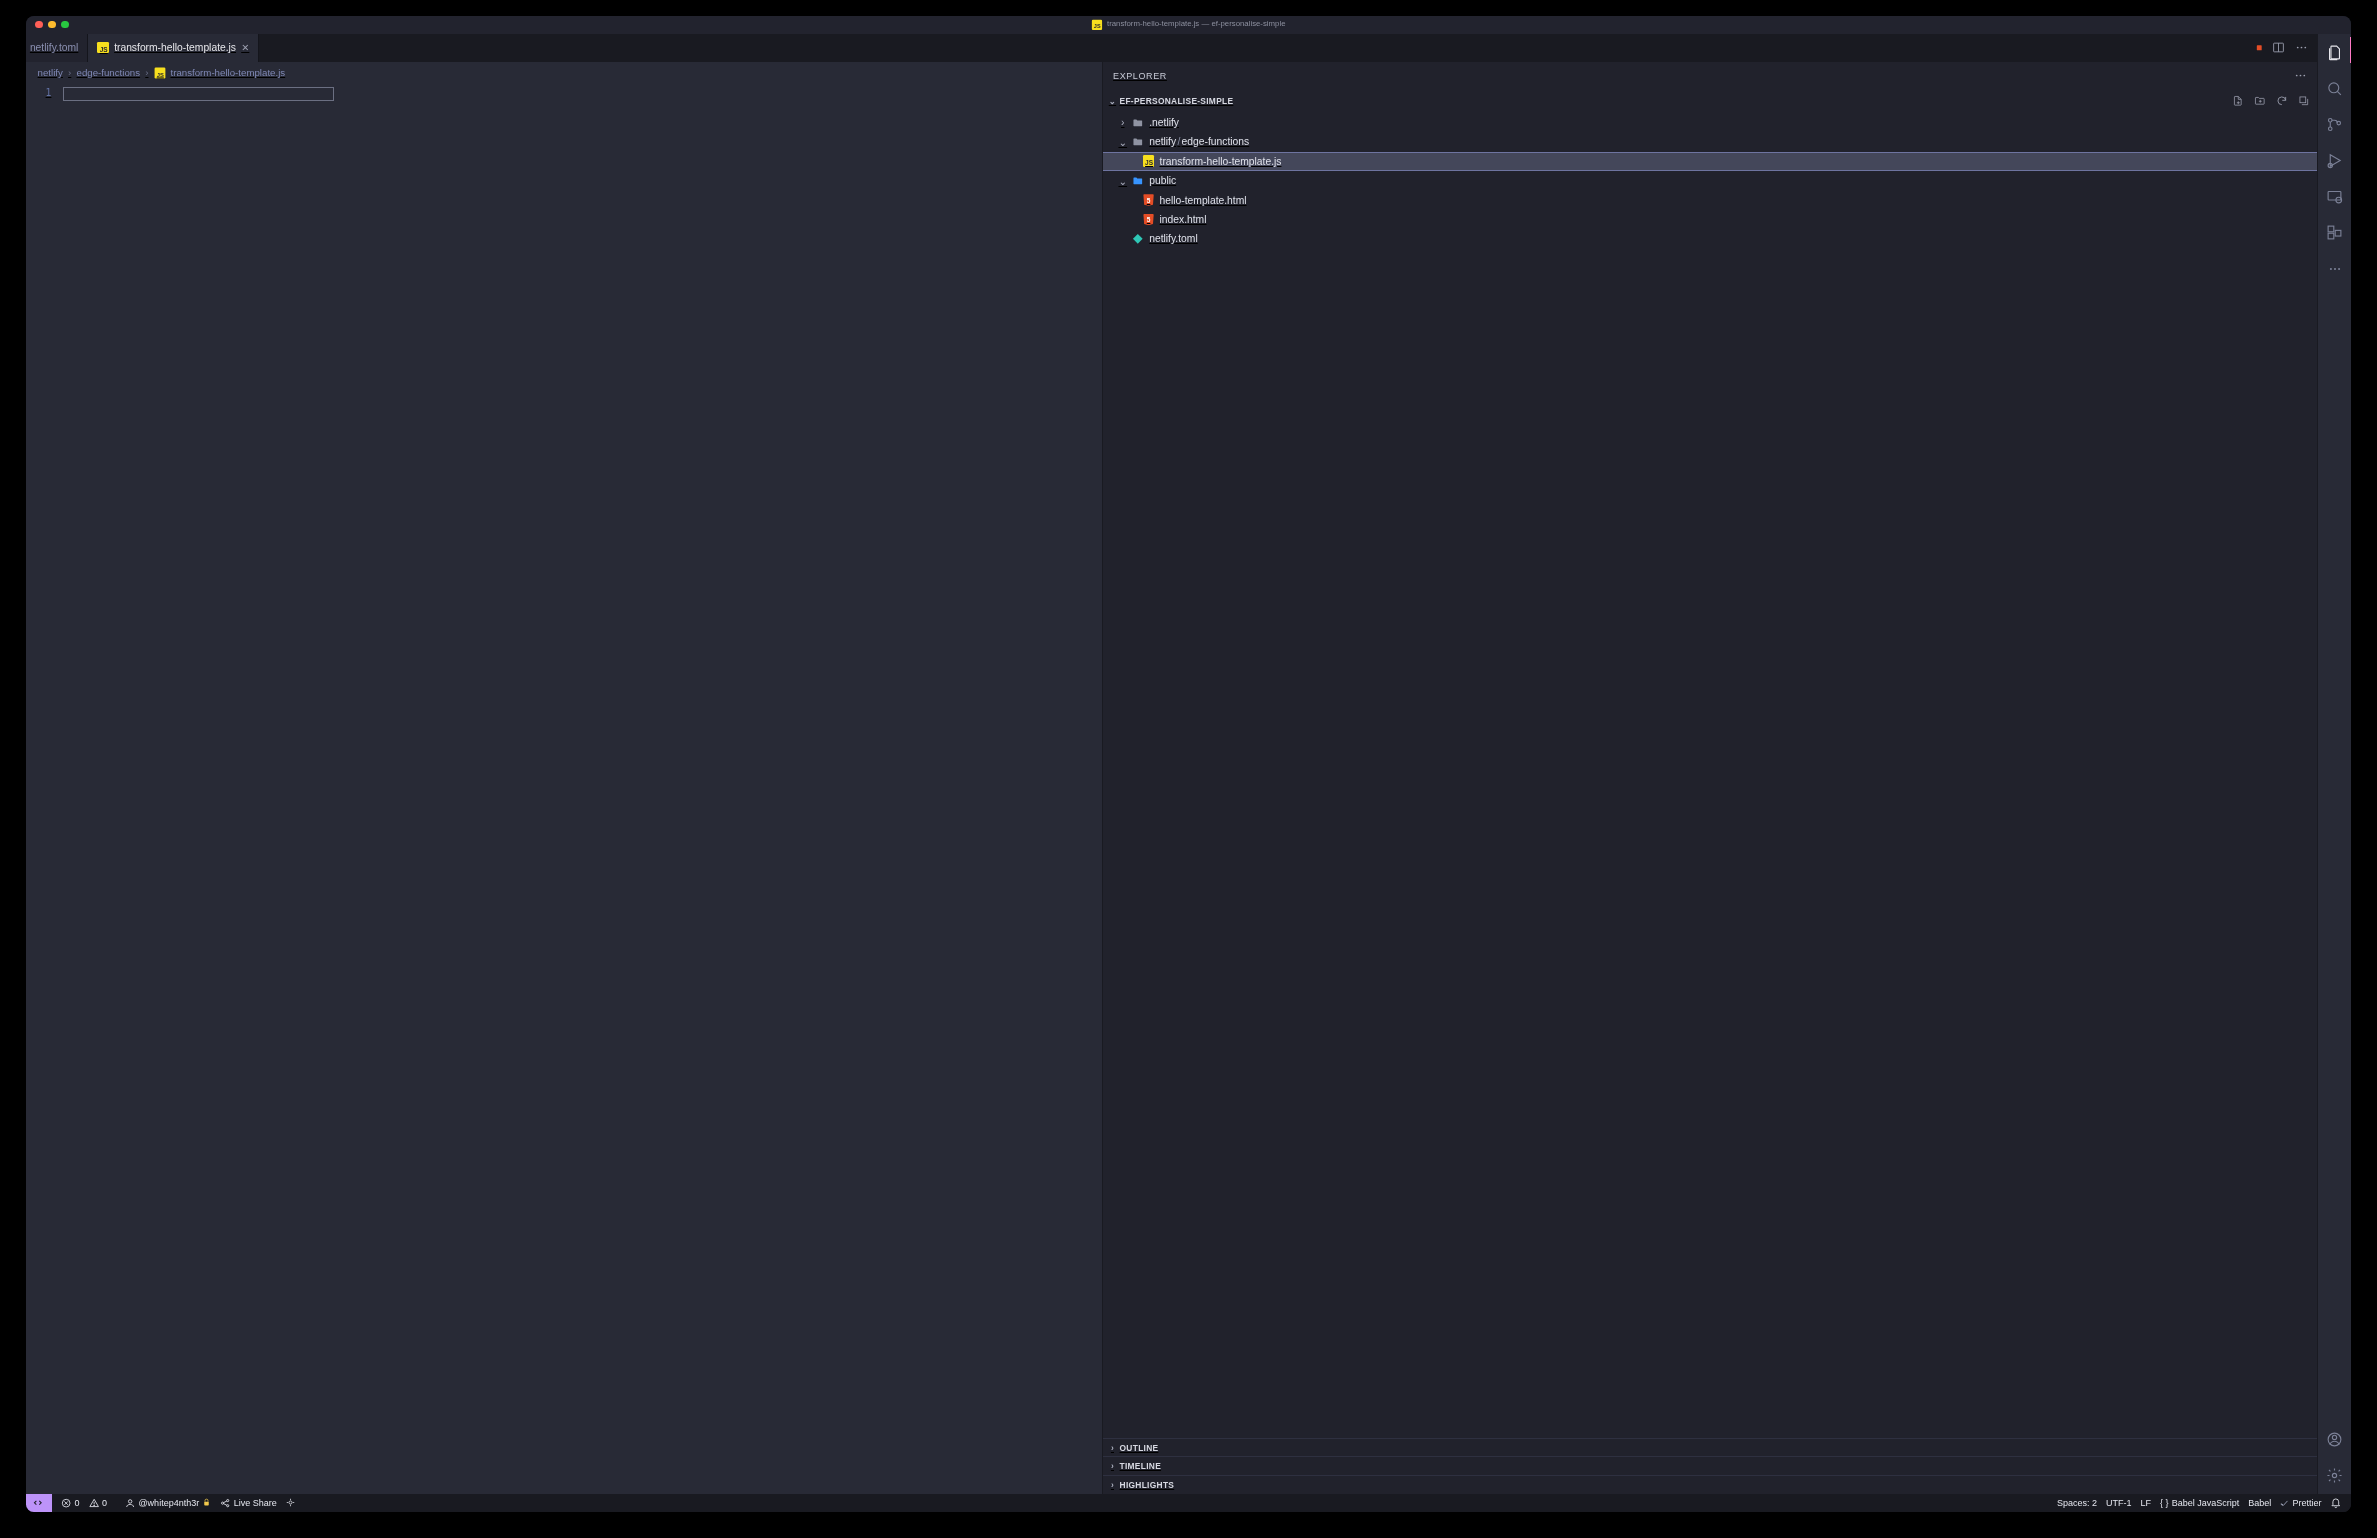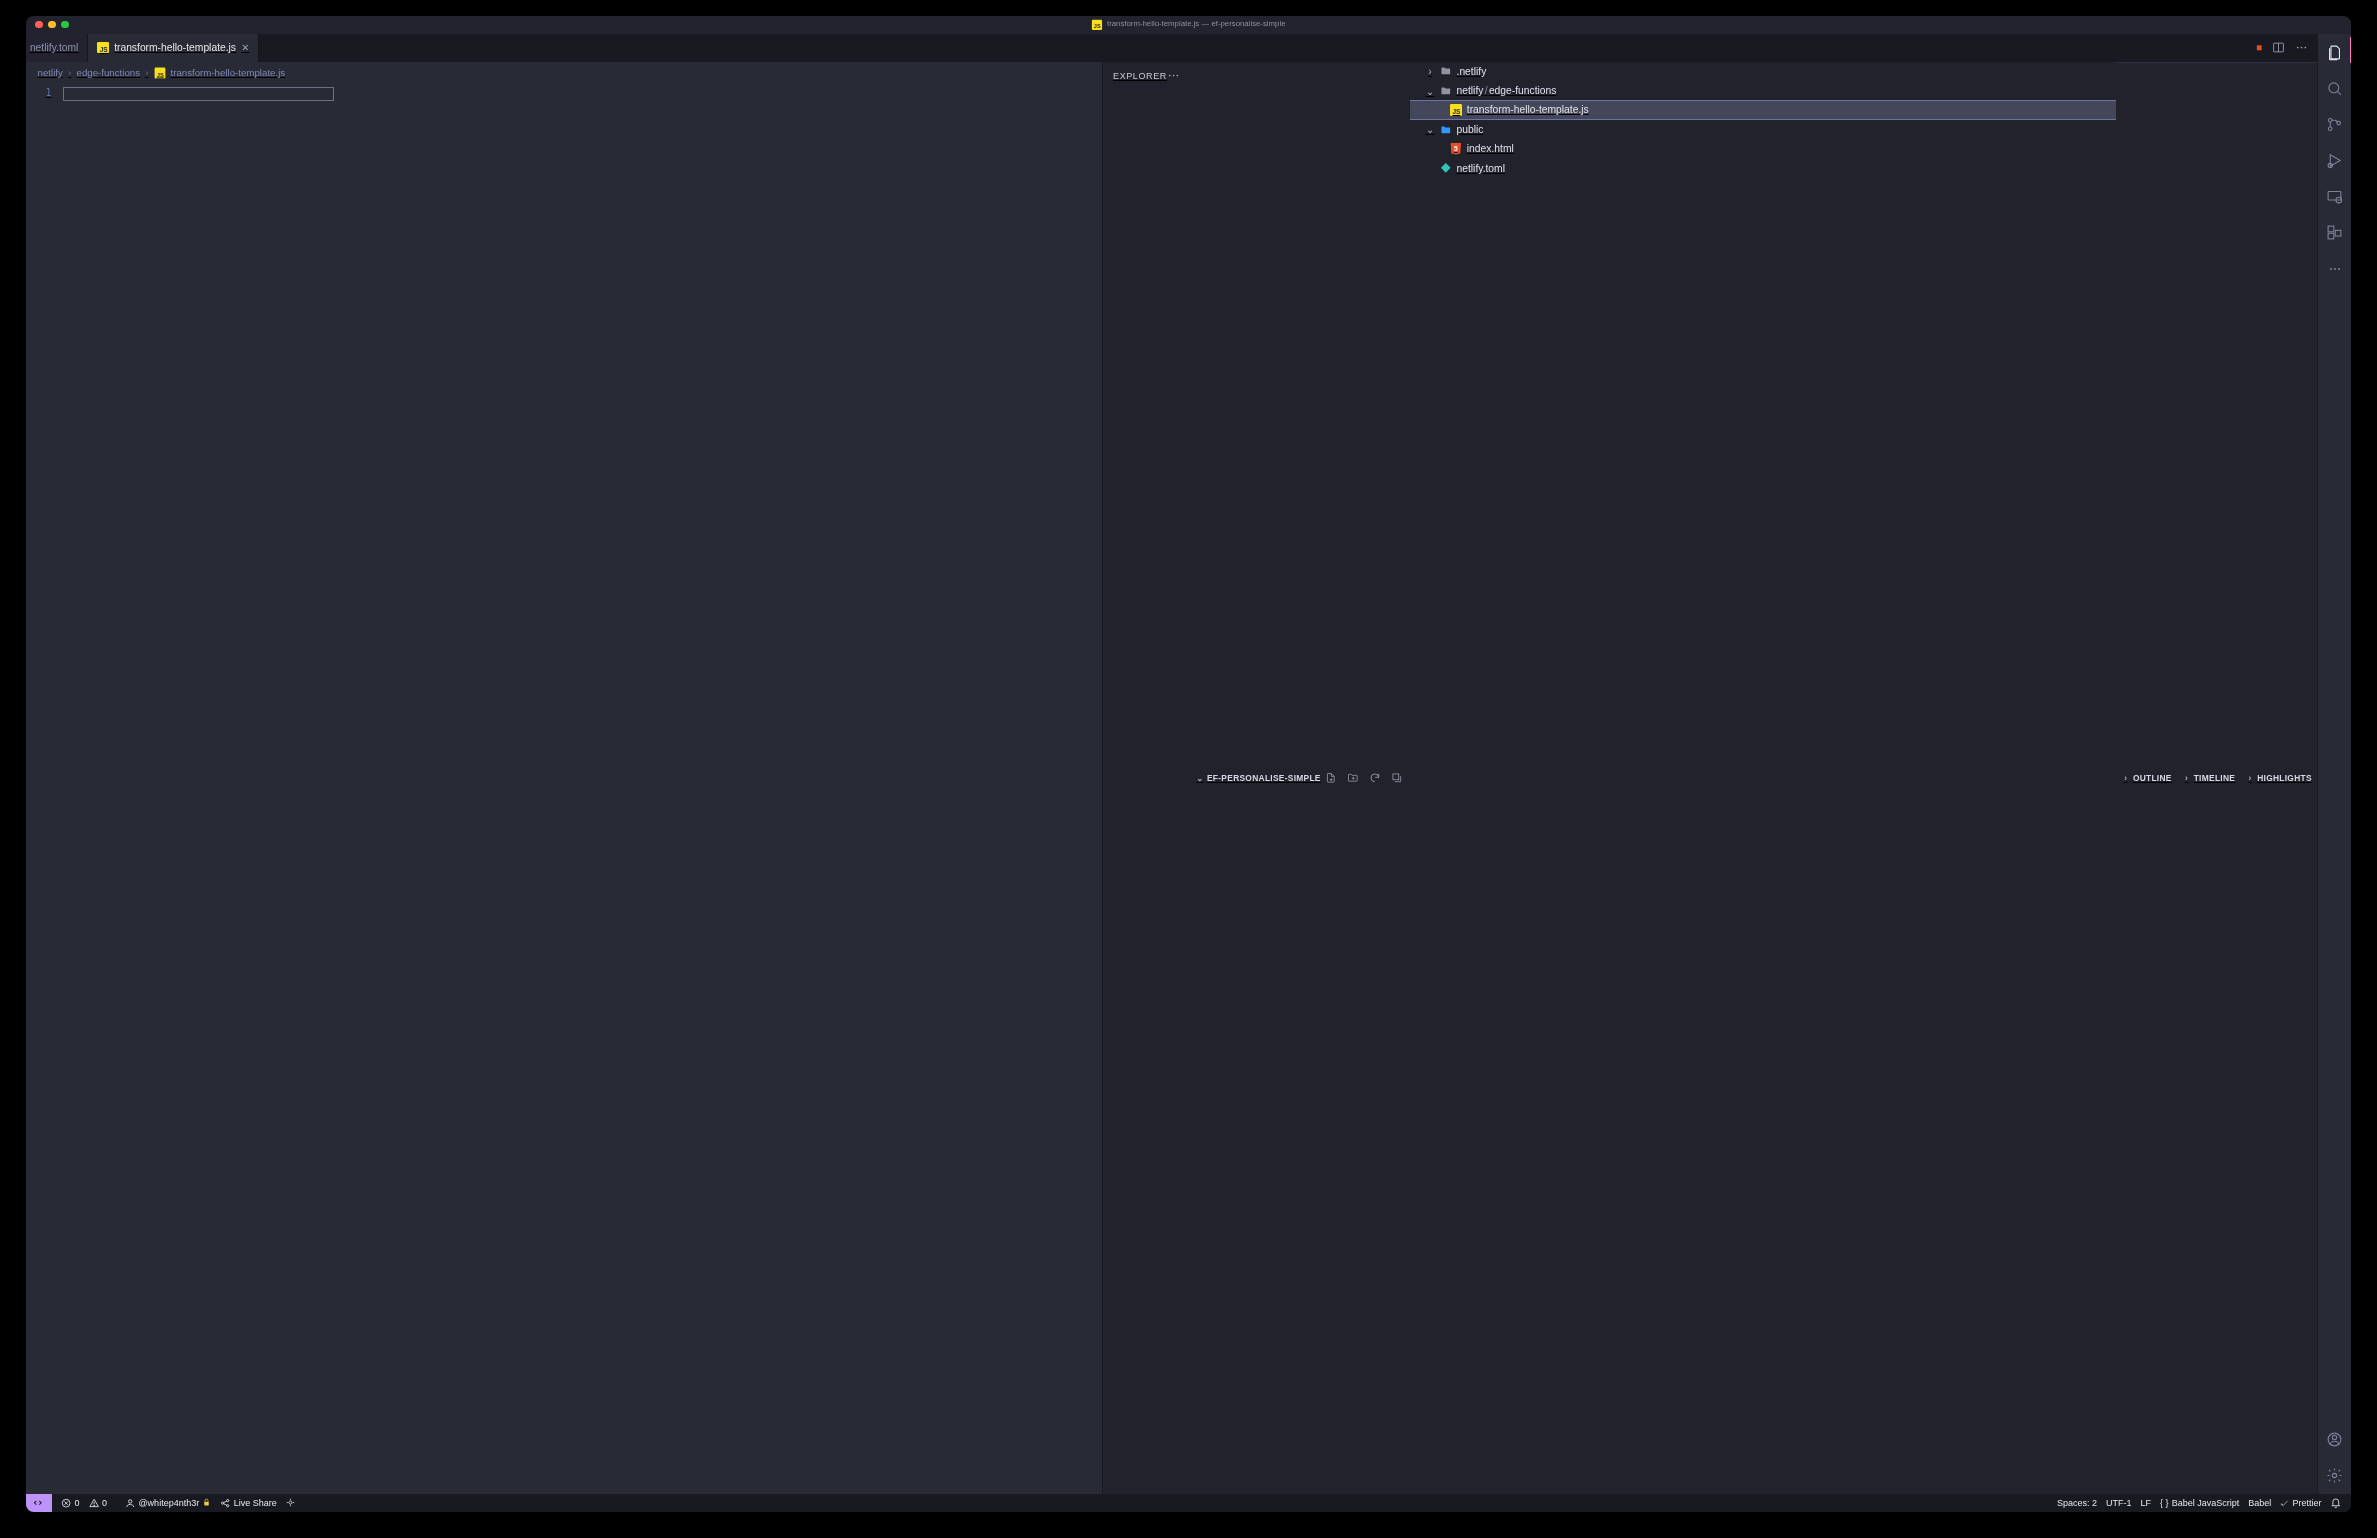--- a/index.html
+++ b/index.html
@@ -133,21 +133,21 @@
     height: 13.6px;
     position: absolute;
     left: 0;
     top: 0;
   }
 
   .sidebar {
     flex: 1;
     background: #21222c;
     display: flex;
-    flex-direction: row;
+    flex-direction: column;
     color: #d1d3dd;
     min-width: 0;
   }
   .sidebar-header {
     height: 28px;
     display: flex; align-items: center;
     padding: 0 10.3px;
     font-size: 9px; letter-spacing: 0.6px; color: #c7cad6;
   }
   .sidebar-header .more { margin-left: auto; color: #9da0b0; cursor: pointer; }
@@ -368,20 +368,24 @@
               <span class="chev">⌄</span>
               <span class="folder-icon public">
                 <svg width="11.6" height="11.6" viewBox="0 0 24 24" fill="currentColor">
                     <path d="M3 6a1 1 0 0 1 1-1h5l2 2h9a1 1 0 0 1 1 1v10a1 1 0 0 1-1 1H4a1 1 0 0 1-1-1z"></path>
                   </svg>
               </span>
               <span>public</span>
             </div>
             <div class="tree-row depth2 file">
               <span class="html-badge">5</span>
+              <span>hello-template.html</span>
+            </div>
+            <div class="tree-row depth2 file">
+              <span class="html-badge">5</span>
               <span>index.html</span>
             </div>
             <div class="tree-row depth1">
               <span style="width:9px"></span>
               <span class="toml-badge">
                 <svg viewBox="0 0 24 24" fill="#2ec7b6">
                     <path d="M12 2 L22 12 L12 22 L2 12 Z"></path>
                   </svg>
               </span>
               <span>netlify.toml</span>

